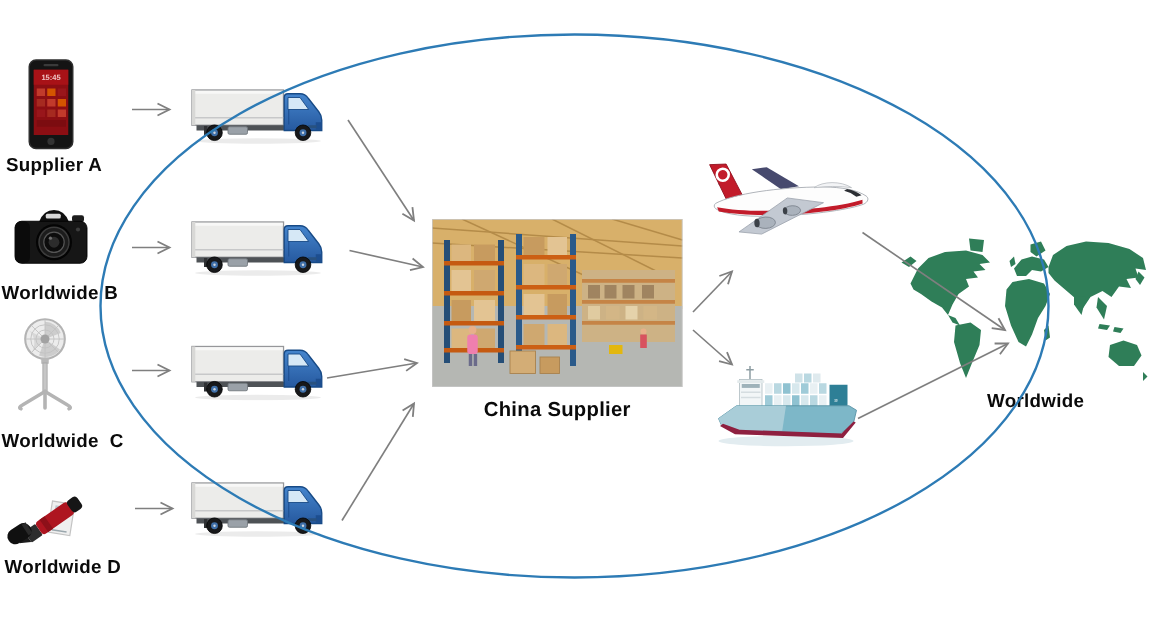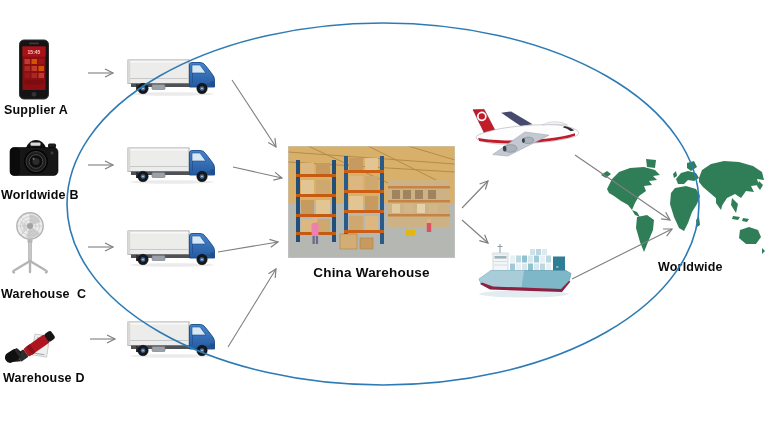--- a/index.html
+++ b/index.html
@@ -75,42 +75,42 @@
     </g>
     <circle cx="22" cy="15" r="3" fill="#a2a2a2"></circle>
     <rect x="19.5" y="27.5" width="5" height="4" fill="#b8b8b8"></rect>
     <rect x="20.6" y="31" width="2.8" height="19" fill="#c6c6c6" stroke="#a5a5a5" stroke-width=".6"></rect>
     <g stroke="#b4b4b4" stroke-width="2.4" fill="none" stroke-linecap="round">
       <path d="M22,50 L7,59 Q4,60.5 6,61.5"></path>
       <path d="M22,50 L37,59 Q40,60.5 38,61.5"></path>
       <path d="M22,50 L22,61"></path>
     </g>
   </svg>
-  <div class="label" style="left:1px;top:288px">Warehouse  C</div>
+  <div class="label" style="left:1px;top:288px">Worldwide  C</div>
 
   <svg class="abs" style="left:2px;top:311px" width="60" height="58" viewBox="0 0 60 58">
     <g transform="translate(33,23) rotate(9)">
       <rect x="0" y="0" width="15" height="21" fill="#efefef" stroke="#c3c3c3" stroke-width=".8"></rect>
       <line x1="2" y1="16" x2="12" y2="4" stroke="#8fa6b5" stroke-width="1.6"></line>
       <line x1="2.5" y1="19" x2="12.5" y2="19" stroke="#9aa7ad" stroke-width="1"></line>
       <rect x="2.5" y="2.5" width="5" height="3" fill="#b9c6cd"></rect>
     </g>
     <g transform="translate(8,47) rotate(-35)">
       <polygon points="0,5 7,1 7,9" fill="#1b1b1b"></polygon>
       <rect x="7" y="0.5" width="9" height="9" rx="1" fill="#2d2d2d"></rect>
       <rect x="16" y="0" width="26" height="10" rx="2.5" fill="#ae1520"></rect>
       <rect x="20" y="0" width="4" height="10" fill="#8d1019"></rect>
       <rect x="41" y="0.3" width="8" height="9.4" rx="2.5" fill="#161616"></rect>
     </g>
     <g transform="translate(1,45) rotate(-33)">
       <rect x="0" y="0" width="17" height="10.5" rx="5" fill="#101010"></rect>
       <rect x="13" y="1" width="3" height="8.5" fill="#2a2a2a"></rect>
     </g>
   </svg>
-  <div class="label" style="left:3px;top:372px">Warehouse D</div>
+  <div class="label" style="left:3px;top:372px">Worldwide D</div>
 
   <svg class="abs" style="left:126px;top:56px" width="92" height="40" viewBox="0 0 92 40">
     <use href="#truckShape"></use>
   </svg>
   <svg class="abs" style="left:126px;top:144px" width="92" height="40" viewBox="0 0 92 40">
     <use href="#truckShape"></use>
   </svg>
   <svg class="abs" style="left:126px;top:227px" width="92" height="40" viewBox="0 0 92 40">
     <use href="#truckShape"></use>
   </svg>
@@ -230,21 +230,21 @@
       <rect x="24.5" y="90" width="2.3" height="8" fill="#6b6b8a"></rect>
         <rect x="27.8" y="90" width="2.3" height="8" fill="#6b6b8a"></rect>
     </g>
     <g>
       <circle cx="141" cy="75" r="2" fill="#e8b08a"></circle>
         <rect x="138.8" y="77" width="4.4" height="9" fill="#d8525f"></rect>
     </g>
     <rect x="118" y="84" width="9" height="6" fill="#e3b70f"></rect>
     <rect x="0" y="0" width="167" height="112" fill="none" stroke="#c8c8c8" stroke-width="1"></rect>
   </svg>
-  <div class="label big" style="left:288px;top:266px;width:167px;text-align:center">China Warehouse</div>
+  <div class="label big" style="left:288px;top:266px;width:167px;text-align:center">China Supplier</div>
 
   <svg class="abs" style="left:461px;top:101px" width="126" height="68" viewBox="0 0 126 68">
     <g transform="rotate(-2 63 34)">
       <polygon points="60,25 41,11 51,10 72,23.5" fill="#474a6e"></polygon>
       <polygon points="27,28 18,20 24,19 33,27" fill="#55587c"></polygon>
       <polygon points="24,32 13,7 24,7 35,30" fill="#c21b2a" stroke="#921220" stroke-width=".6"></polygon>
       <circle cx="21.5" cy="14" r="4" fill="none" stroke="#ffffff" stroke-width="1.7"></circle>
       <path d="M16,33 C28,27 58,23.5 88,24.5 C101,25 111,27.5 116.5,31.5 C118.5,33 118,35.5 114.5,37
                C100,41.5 68,43.5 44,42.5 C31,42 20,39.5 16,36.5 C14.8,35.4 14.8,34 16,33 Z" fill="#fdfdfd" stroke="#a9adb3" stroke-width=".6"></path>
       <path d="M82,24.8 C88,20.6 100,20.8 107,25.6 C99,24.2 90,24.1 82,24.8 Z" fill="#f3f4f6" stroke="#b5b9be" stroke-width=".5"></path>

